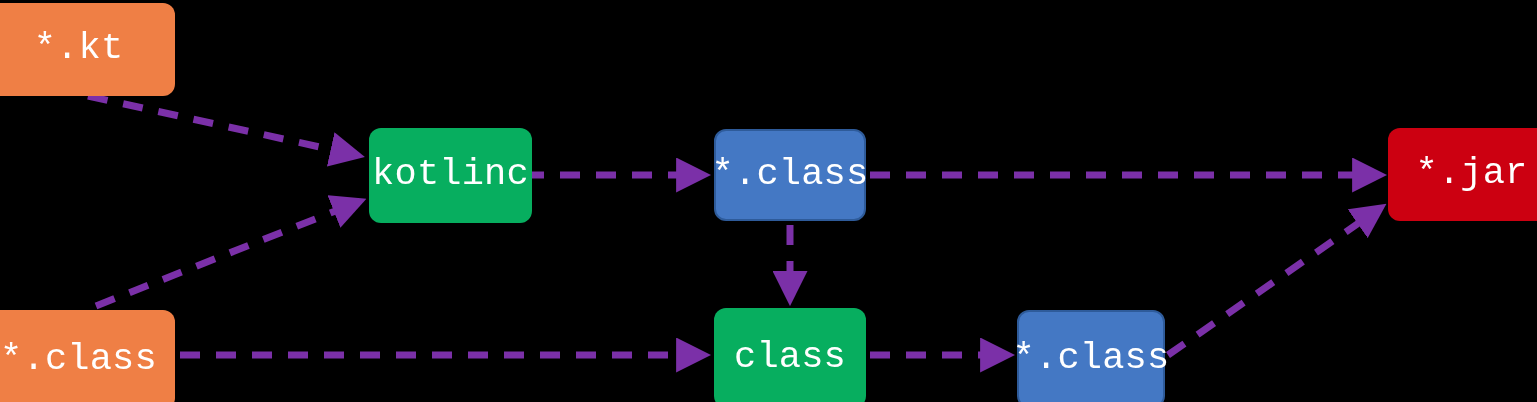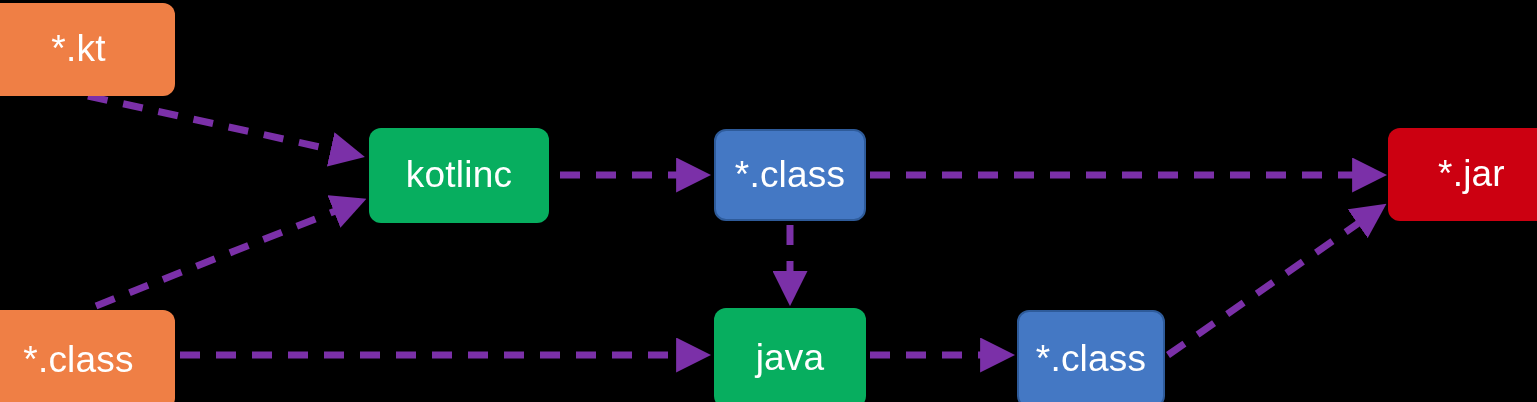--- a/index.html
+++ b/index.html
@@ -37,24 +37,25 @@
     font-size: 37px;
     font-weight: 400;
     line-height: 1;
     letter-spacing: 0.2px;
     white-space: nowrap;
     font-family: "Liberation Sans", sans-serif;
   }
   .node-label {
     display: block;
     transform: translateY(-1px);
+    font-family: Liberation Mono, monospace;
   }
   .node.kt       { left: -18px;   top: 3px;   width: 193px; height: 93px;  background: #EF7F45; }
   .node.java     { left: -18px;   top: 310px; width: 193px; height: 100px; background: #EF7F45; }
-  .node.kotlinc  { left: 369px;  top: 128px; width: 180px; height: 95px;  background: #07AE5F; }
+  .node.kotlinc  { left: 369px;  top: 128px; width: 163px; height: 95px;  background: #07AE5F; }
   .node.javac    { left: 714px;  top: 308px; width: 152px; height: 100px; background: #07AE5F; }
   .node.class1   { left: 714px;  top: 129px; width: 152px; height: 92px;  background: #4478C4; border: 2px solid #2E5B9A; }
   .node.class2   { left: 1017px; top: 310px; width: 148px; height: 98px;  background: #4478C4; border: 2px solid #2E5B9A; }
   .node.jar      { left: 1388px; top: 128px; width: 167px; height: 93px;  background: #CC0011; }
 </style>
 </head>
 <body>
 
 <div id="canvas">
 
@@ -83,21 +84,21 @@
 
   <div class="node java">
     <span class="node-label">*.class</span>
   </div>
 
   <div class="node kotlinc">
     <span class="node-label">kotlinc</span>
   </div>
 
   <div class="node javac">
-    <span class="node-label">java</span>
+    <span class="node-label">class</span>
   </div>
 
   <div class="node class1">
     <span class="node-label">*.class</span>
   </div>
 
   <div class="node class2">
     <span class="node-label">*.class</span>
   </div>
 

